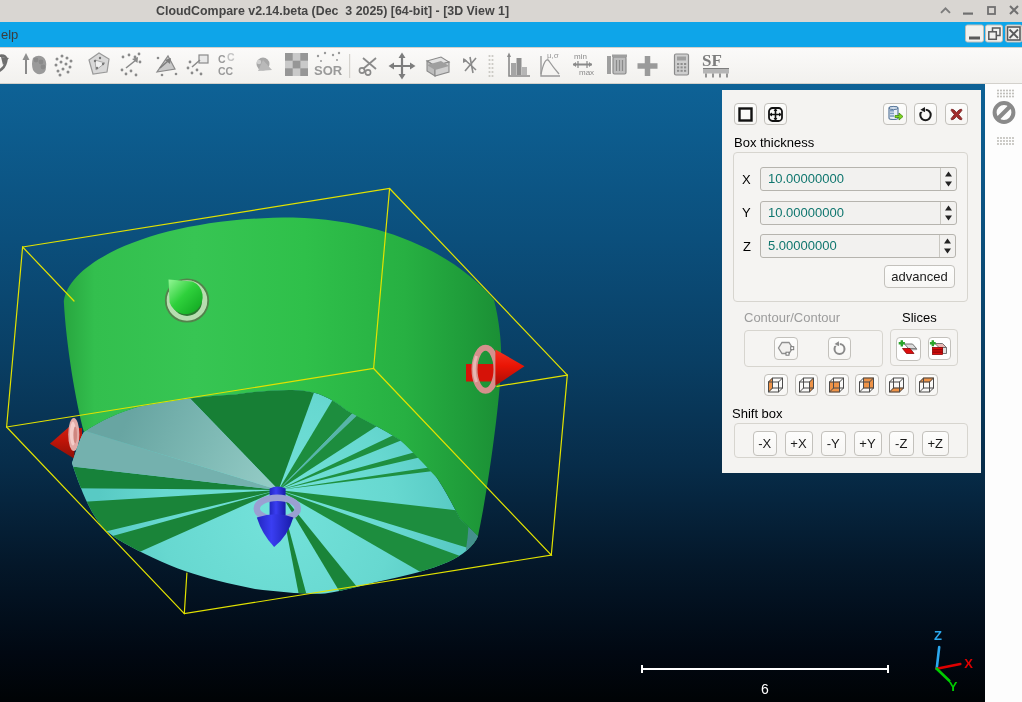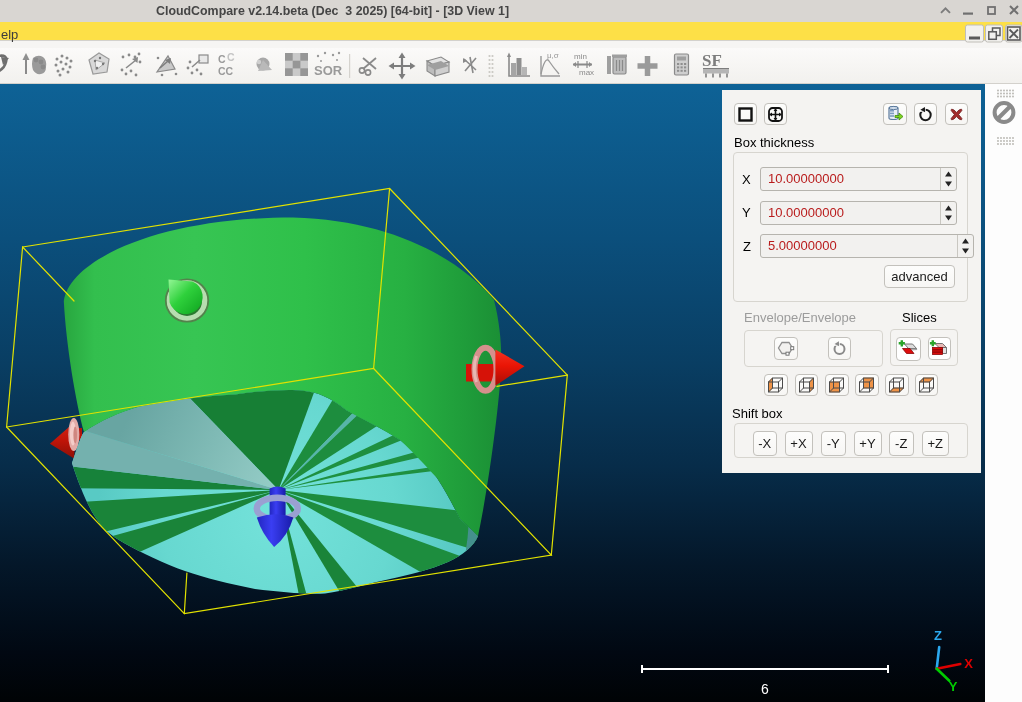--- a/index.html
+++ b/index.html
@@ -1,30 +1,30 @@
 <!DOCTYPE html>
 <html><head>
 <meta charset="utf-8">
 <style>
 html,body{margin:0;padding:0;width:1022px;height:702px;overflow:hidden;
   font-family:"Liberation Sans",sans-serif;}
 *{box-sizing:border-box;}
 #app{position:relative;width:1022px;height:702px;background:#f6f5f3;}
 #titlebar{position:absolute;left:0;top:0;width:1022px;height:22px;background:#d9d6d2;}
 #title{position:absolute;left:132px;top:4px;width:360px;font-size:12.4px;font-weight:bold;color:#454545;white-space:pre;margin-left:24px;}
-#menubar{position:absolute;left:0;top:22px;width:1022px;height:19px;background:#fde047;border-bottom:1px solid #d3d1cc;}
+#menubar{position:absolute;left:0;top:22px;width:1022px;height:26px;background:#0ea5e9;border-bottom:1px solid #d3d1cc;}
 #menuhelp{position:absolute;left:1px;top:5px;font-size:13px;color:#3c3c3c;}
 #toolbar{position:absolute;left:0;top:48px;width:1022px;height:36px;background:linear-gradient(#fbfaf9,#f2f1ee);border-bottom:1px solid #d3d1cc;}
 #view{position:absolute;left:0;top:84px;width:985px;height:618px;background:linear-gradient(#0e6296 0%,#0b4f7c 25%,#093e63 45%,#072c49 62%,#041729 78%,#010812 92%,#000305 100%);}
 #dock{position:absolute;left:985px;top:84px;width:37px;height:618px;background:#fdfdfd;}
 #panel{position:absolute;left:722px;top:90px;width:259px;height:383px;background:#f4f3f1;font-size:13px;color:#1a1a1a;}
 .gbox{position:absolute;border:1px solid #d7d5cf;border-radius:4px;background:#f5f4f2;}
 .btn{position:absolute;background:linear-gradient(#fdfdfc,#f7f6f4);border:1px solid #c3c1bc;border-radius:4px;display:flex;align-items:center;justify-content:center;font-size:13px;color:#1a1a1a;}
 .spin{position:absolute;background:#f2f1ef;border:1px solid #b6b4ae;border-radius:3px;}
-.spin .val{position:absolute;left:7px;top:3px;font-size:13px;color:#b91c1c;}
+.spin .val{position:absolute;left:7px;top:3px;font-size:13px;color:#0f766e;}
 .spin .arr{position:absolute;right:0;top:0;width:16px;height:100%;border-left:1px solid #c9c7c1;}
 .lbl{position:absolute;font-size:13px;color:#000000;}
 </style>
 </head>
 <body>
 <div id="app">
   <div id="titlebar">
     <div id="title">CloudCompare v2.14.beta (Dec  3 2025) [64-bit] - [3D View 1]</div>
     <svg width="1022" height="22" style="position:absolute;left:0;top:0">
       <path d="M941 12.8 L945.5 8.3 L950 12.8" fill="none" stroke="#7c7c7c" stroke-width="1.9"></path>
@@ -443,29 +443,29 @@
             <path d="M7.5 18.5 L11 13.5 L4 13.5 Z" fill="#222"></path>
           </svg></div>
       </div>
     <div class="spin" style="left:38px;top:110.5px;width:197px;height:24px">
         <div class="val">10.00000000</div>
       <div class="arr"><svg width="15" height="22">
             <path d="M7.5 3.5 L11 8.5 L4 8.5 Z" fill="#222"></path>
             <path d="M7.5 18.5 L11 13.5 L4 13.5 Z" fill="#222"></path>
           </svg></div>
       </div>
-    <div class="spin" style="left:38px;top:143.5px;width:214px;height:24px">
+    <div class="spin" style="left:38px;top:143.5px;width:196px;height:24px">
         <div class="val">5.00000000</div>
       <div class="arr"><svg width="15" height="22">
             <path d="M7.5 3.5 L11 8.5 L4 8.5 Z" fill="#222"></path>
             <path d="M7.5 18.5 L11 13.5 L4 13.5 Z" fill="#222"></path>
           </svg></div>
       </div>
     <div class="btn" style="left:162px;top:174.5px;width:71px;height:23px">advanced</div>
-    <div class="lbl" style="left:22px;top:220px;color:#9c9c9c">Envelope/Envelope</div>
+    <div class="lbl" style="left:22px;top:220px;color:#9c9c9c">Contour/Contour</div>
     <div class="lbl" style="left:180px;top:220px">Slices</div>
     <div class="gbox" style="left:22px;top:240px;width:139px;height:37px"></div>
     <div class="btn" style="left:51.5px;top:246.5px;width:24px;height:23px">
       <svg width="18" height="16" viewBox="0 0 18 16">
         <polygon points="5,2.5 12,2.5 15.5,8 12,13.5 5,13.5 1.5,8" fill="#f2f1ef" stroke="#8f8f8f" stroke-width="1.3"></polygon>
         <rect x="13.7" y="6.7" width="3" height="3" fill="#fff" stroke="#777" stroke-width="1"></rect>
         <rect x="9" y="12.2" width="3" height="3" fill="#fff" stroke="#777" stroke-width="1"></rect>
       </svg>
     </div>
     <div class="btn" style="left:105.5px;top:246.5px;width:23.5px;height:23px">

